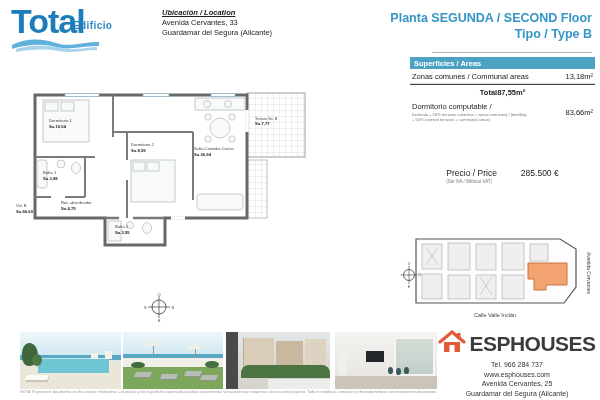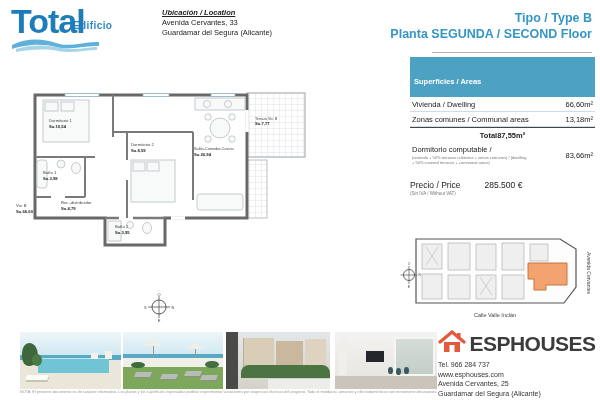--- a/index.html
+++ b/index.html
@@ -13,28 +13,28 @@
   .logo-olas{left:11px;top:4px;font-size:34px;font-weight:bold;color:#1d7cba;letter-spacing:-1px;line-height:34px;}
   .logo-waves{left:12px;top:38px;}
   .loc{left:162px;top:8px;width:150px;font-size:7.5px;color:#222;line-height:10px;}
   .loc .t{font-weight:bold;text-decoration:underline;font-style:italic;}
   .main-title{right:8px;top:10px;width:290px;text-align:right;font-size:12.5px;font-weight:bold;
               color:#3496c6;line-height:16px;}
   .title-rule{left:432px;top:52px;width:160px;height:1px;background:#b4b4b4;}
 
   
   .tbl{left:410px;top:57px;width:185px;font-size:7.5px;color:#222;}
-  .tbl-head{background:#4da2c4;color:#fff;font-weight:bold;padding:20px 4px;height:12px;line-height:9px;}
+  .tbl-head{background:#4da2c4;color:#fff;font-weight:bold;padding:2px 4px;height:12px;line-height:9px;}
   .trow{display:flex;justify-content:space-between;padding:3px 2px 2px 2px;border-bottom:1px solid #ccdde6;}
   .trow.total{font-weight:bold;border-top:1.5px solid #444;border-bottom:none;justify-content:center;}
   .comp{display:flex;justify-content:space-between;padding:3px 2px 0 2px;}
   .comp .lbl{width:115px;line-height:9px;}
   .comp .note{font-size:4px;color:#777;line-height:5px;margin-top:1px;}
   .comp .val{align-self:center;}
-  .price{left:410px;top:180px;width:185px;display:flex;justify-content:flex-start;font-size:8.5px;color:#222;gap:24px;}
+  .price{left:410px;top:168px;width:185px;display:flex;justify-content:center;font-size:8.5px;color:#222;gap:24px;}
   .price .note{font-size:4.5px;color:#777;margin-top:1px;}
 
   
   .plan-label{font-size:4.2px;fill:#444;}
   .plan-area{font-size:4.2px;fill:#222;font-weight:bold;}
   .compass-letter{font-size:4px;fill:#444;}
 
   
   .street-b{font-size:5.5px;fill:#444;}
   .street-r{font-size:5px;fill:#444;}
@@ -42,21 +42,21 @@
   
   .photo{top:332px;height:57px;overflow:hidden;background:#dfe8ec;}
   .photo div{position:absolute;}
   .sky{left:0;top:0;width:100%;height:42%;background:linear-gradient(#eef6f9,#cfe8f1);}
   .sea{left:0;top:40%;width:100%;height:10%;background:#5aa9c4;}
   .parasol{width:0;height:0;border-left:9px solid transparent;border-right:9px solid transparent;border-bottom:6px solid #f0efe7;}
   .pole{width:1px;height:12px;background:#9a9a90;}
   .lounger{width:16px;height:5px;background:#b7bdb4;transform:skewX(-22deg);box-shadow:1px 1px 0 #8b9187;}
 
   
-  .agency{left:438px;top:330px;width:158px;text-align:left;color:#333;}
+  .agency{left:438px;top:330px;width:158px;text-align:center;color:#333;}
   .agency-row{display:flex;align-items:center;justify-content:center;gap:3px;}
   .agency-name{font-size:21px;font-weight:bold;color:#3b3b3b;letter-spacing:-.5px;}
   .agency-lines{font-size:7px;line-height:9.5px;margin-top:2px;color:#333;}
 
   .footer-note{left:20px;top:390px;width:430px;font-size:3.8px;line-height:4.6px;color:#999;}
 </style>
 </head>
 <body>
 
 <div class="page">
@@ -70,22 +70,22 @@
     </svg>
   </div>
 
   <div class="abs loc">
     <div class="t">Ubicación / Location</div>
     <div>Avenida Cervantes, 33</div>
     <div>Guardamar del Segura (Alicante)</div>
   </div>
 
   <div class="abs main-title">
+    <div>Planta SEGUNDA / SECOND Floor</div>
     <div>Tipo / Type B</div>
-    <div>Planta SEGUNDA / SECOND Floor</div>
   </div>
   <div class="abs title-rule"></div>
 
   <svg class="abs" style="left:15px;top:62px;" width="300" height="235" viewBox="0 0 300 235">
     <defs>
       <pattern id="grid" width="6" height="6" patternUnits="userSpaceOnUse">
         <path d="M6 0 H0 V6" fill="none" stroke="#c9cdd0" stroke-width="0.6"></path>
       </pattern>
     </defs>
 
@@ -163,24 +163,20 @@
     <path d="M15,4 V26 M4,15 H26" stroke="#555" stroke-width="0.8"></path>
     <text x="15" y="3.6" text-anchor="middle" class="compass-letter">O</text>
     <text x="27.5" y="17" class="compass-letter">N</text>
     <text x="15" y="30" text-anchor="middle" class="compass-letter">E</text>
     <text x="0" y="17" class="compass-letter">S</text>
   </svg>
 
   <div class="abs tbl">
     <div class="tbl-head">Superficies / Areas</div>
     <div class="trow">
-      <span>Vivienda / Dwelling</span>
-      <span>66,60m²</span>
-    </div>
-    <div class="trow">
       <span>Zonas comunes / Communal areas</span>
       <span>13,18m²</span>
     </div>
     <div class="trow total">
       <span>Total</span>
       <span>87,55m²</span>
     </div>
     <div class="comp">
       <div class="lbl">
         <div>Dormitorio computable /</div>

